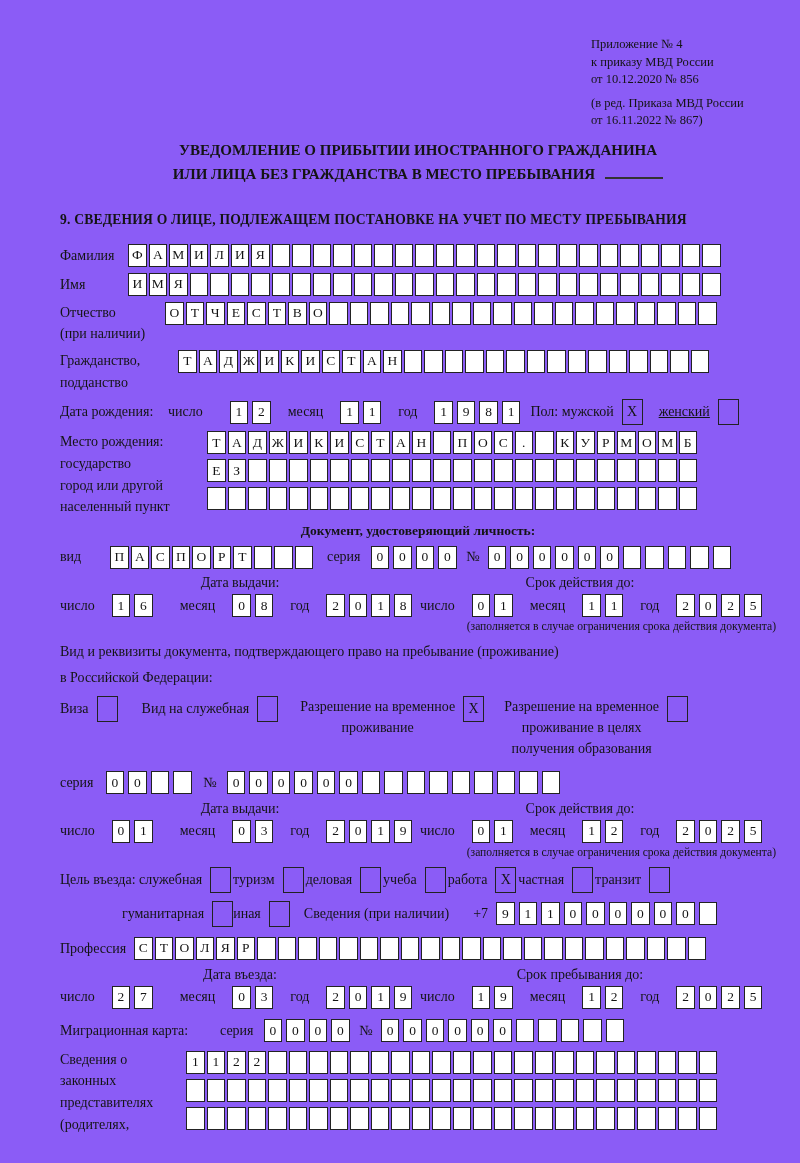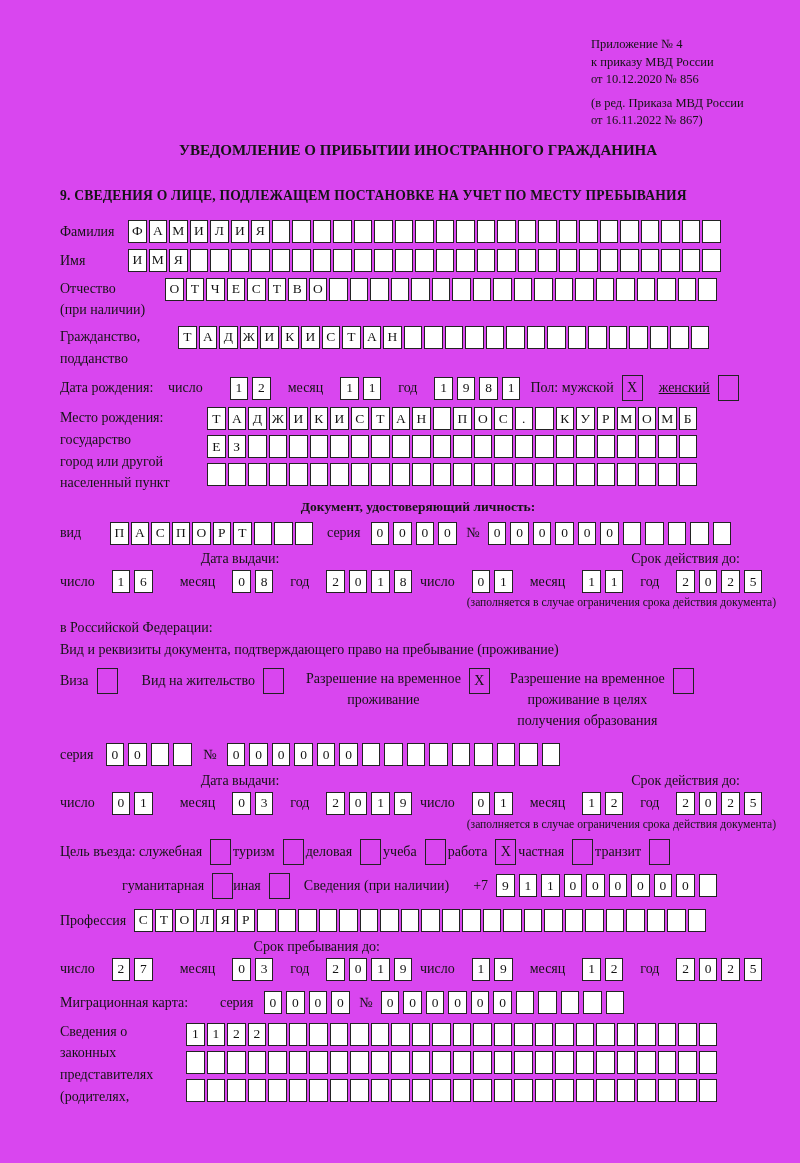--- a/index.html
+++ b/index.html
@@ -1,17 +1,17 @@
 <!DOCTYPE html>
 <html><head>
 <meta charset="utf-8">
 <style>
   html,body { margin:0; padding:0; background:#888; }
   .page {
-    width:800px; height:1163px; margin:0 auto; background:#d946ef;
+    width:800px; height:1163px; margin:0 auto; background:#8b5cf6;
     font-family:"Liberation Serif", serif; color:#141414;
     box-sizing:border-box; padding:36px 24px 0 60px; position:relative; overflow:hidden;
   }
   
   .appendix { width:185px; margin-left:auto; font-size:12.5px; line-height:1.4; }
   .appendix .amend { margin-top:6px; }
   .forma { font-weight:bold; text-align:right; font-size:14px; margin-top:18px; letter-spacing:.5px; }
   
   .title { text-align:center; font-weight:bold; font-size:15px; line-height:1.6; margin-top:8px; }
   .blank-underline { display:inline-block; width:58px; border-bottom:2px solid #333; height:12px; margin-left:10px; }
@@ -31,21 +31,21 @@
   .stack { display:flex; flex-direction:column; gap:5px; }
   .checkbox {
     width:19px; height:24px; border:1.6px solid #222; display:inline-flex; flex:none;
     align-items:center; justify-content:center; font-size:14px; vertical-align:middle;
   }
   .inl { display:inline-flex; align-items:center; gap:8px; font-size:14px; }
   .doc-heading { text-align:center; font-weight:bold; font-size:13.5px; margin:4px 0 6px 0; }
   
   .date-heads { display:flex; font-size:14px; font-weight:normal; margin-top:6px; }
   .dh-left { width:360px; text-align:center; flex:none; }
-  .dh-right { width:320px; text-align:right; flex:none; }
+  .dh-right { width:320px; text-align:center; flex:none; }
   .daterow { display:flex; align-items:center; margin-top:3px; }
   .dategroup { display:inline-flex; align-items:center; gap:17px; font-size:14px; }
   .dg-left { width:360px; flex:none; }
   .note-right { font-size:11.6px; text-align:right; margin-top:3px; margin-bottom:8px; }
   .plain { font-size:14px; line-height:1.6; }
   .chk-row { display:flex; align-items:flex-start; gap:14px; margin-top:6px; font-size:14px; }
   .chk-label-ml { text-align:center; line-height:1.5; }
   .mt6 { margin-top:6px; } .mt10 { margin-top:10px; } .mt12 { margin-top:12px; }
   .gap16 { gap:0; } .gap10 { gap:2px; }
 </style>
@@ -57,20 +57,21 @@
   <div class="appendix">
     <div>Приложение № 4</div>
     <div>к приказу МВД России</div>
     <div>от 10.12.2020 № 856</div>
     <div class="amend">(в ред. Приказа МВД России</div>
     <div>от 16.11.2022 № 867)</div>
   </div>
 
   <div class="title">
     <div>УВЕДОМЛЕНИЕ О ПРИБЫТИИ ИНОСТРАННОГО ГРАЖДАНИНА</div>
+    <div><span>ИЛИ ЛИЦА БЕЗ ГРАЖДАНСТВА В МЕСТО ПРЕБЫВАНИЯ</span><span class="blank-underline"></span></div>
   </div>
 
   <div class="section-title">9. СВЕДЕНИЯ О ЛИЦЕ, ПОДЛЕЖАЩЕМ ПОСТАНОВКЕ НА УЧЕТ ПО МЕСТУ ПРЕБЫВАНИЯ</div>
 
   <div class="frow">
     <span class="flabel w68">Фамилия</span>
     <span class="cellrow">
         <span class="cell">Ф</span>
         <span class="cell">А</span>
         <span class="cell">М</span>
@@ -405,30 +406,30 @@
       <span class="cellrow sp">
           <span class="cell">2</span>
           <span class="cell">0</span>
           <span class="cell">2</span>
           <span class="cell">5</span>
         </span>
     </span>
   </div>
   <div class="note-right">(заполняется в случае ограничения срока действия документа)</div>
 
+  <div class="plain">Вид и реквизиты документа, подтверждающего право на пребывание (проживание)</div>
   <div class="plain" style="margin-top:4px;">в Российской Федерации:</div>
-  <div class="plain">Вид и реквизиты документа, подтверждающего право на пребывание (проживание)</div>
 
   <div class="chk-row">
     <span class="inl">
       <span>Виза</span>
       <span class="checkbox"></span>
     </span>
     <span class="inl" style="margin-left:10px;">
-      <span>Вид на жительство</span>
+      <span>Вид на служебная</span>
       <span class="checkbox"></span>
     </span>
     <span class="inl" style="margin-left:8px;">
       <span class="chk-label-ml">
         <span>Разрешение на временное</span><br>
         <span>проживание</span>
       </span>
       <span class="checkbox" style="align-self:flex-start;">X</span>
     </span>
     <span class="inl" style="margin-left:6px;">
@@ -601,20 +602,21 @@
         <span class="cell"></span>
         <span class="cell"></span>
         <span class="cell"></span>
         <span class="cell"></span>
         <span class="cell"></span>
         <span class="cell"></span>
       </span>
   </div>
 
   <div class="date-heads">
+    <span class="dh-left">Дата въезда:</span>
     <span class="dh-right">Срок пребывания до:</span>
   </div>
   <div class="daterow">
     <span class="dategroup dg-left">
       <span>число</span>
       <span class="cellrow sp">
           <span class="cell">2</span>
           <span class="cell">7</span>
         </span>
       <span style="margin-left:10px;">месяц</span>

